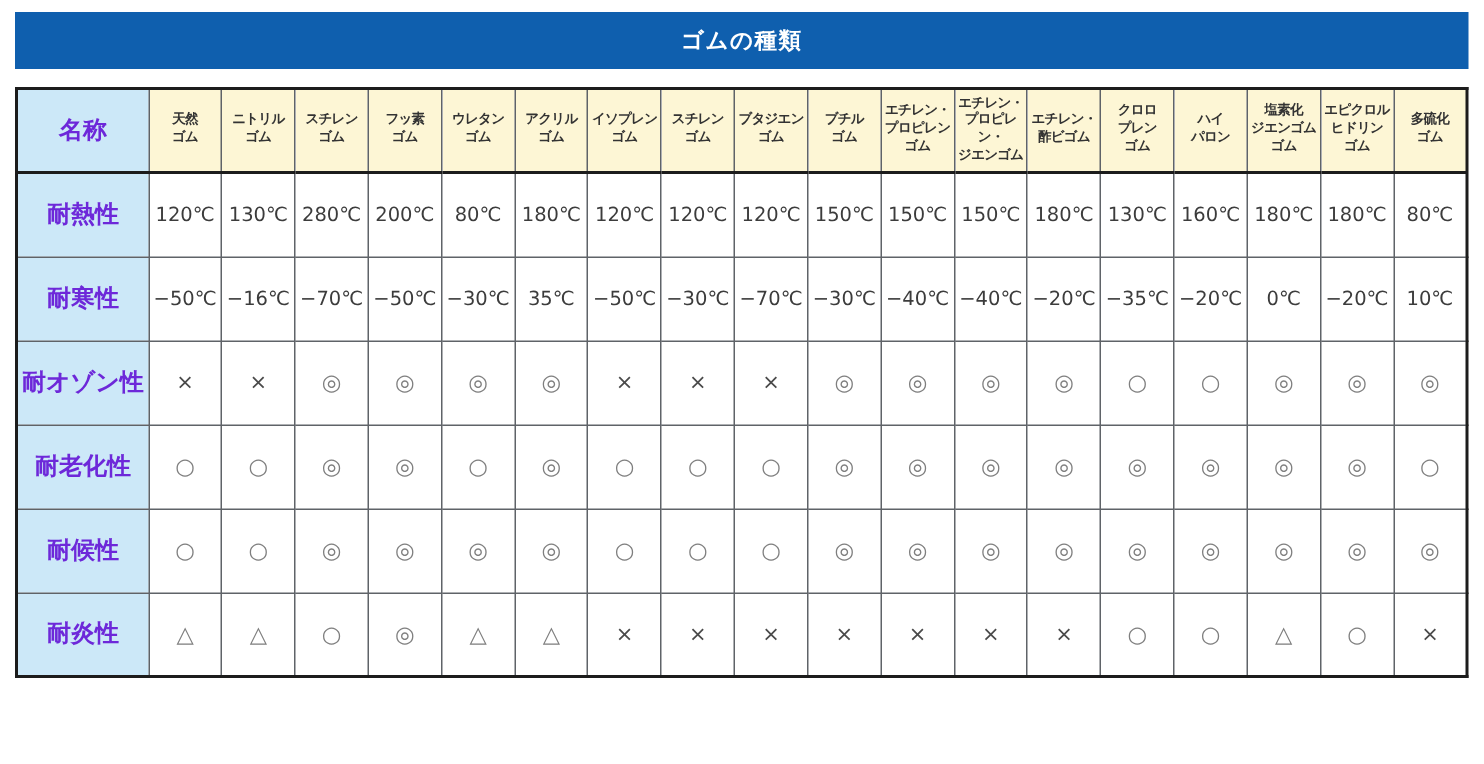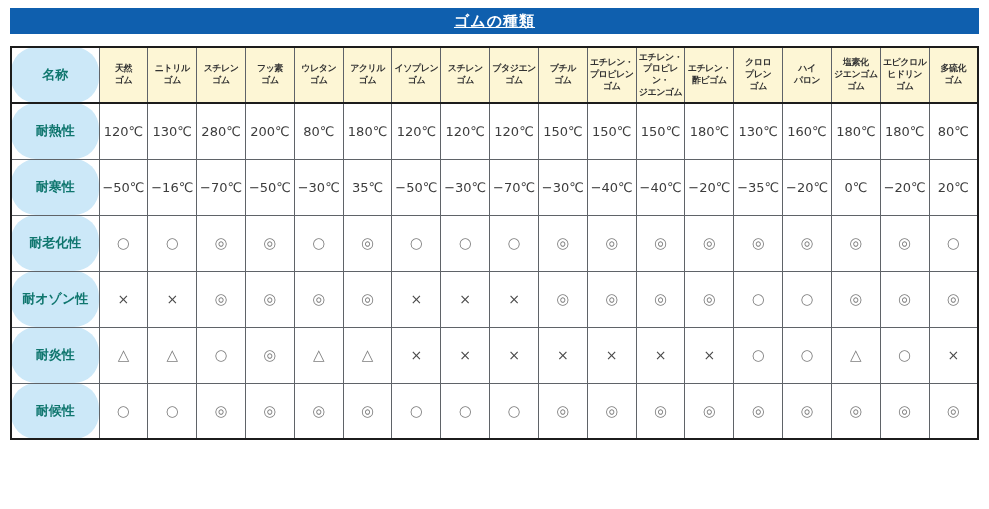--- a/index.html
+++ b/index.html
@@ -6,53 +6,51 @@
     margin: 0;
     padding: 0;
     background: #ffffff;
     width: 989px;
     height: 509px;
     overflow: hidden;
     font-family: "DejaVu Sans", "Liberation Sans", sans-serif;
   }
   .titlebar {
     margin: 8px 10px 0 10px;
-    height: 26px;
+    height: 38px;
     background: var(--title-bg, #0f5fae);
     color: #ffffff;
     font-size: 15px;
     font-weight: bold;
     display: flex;
     align-items: center;
     justify-content: center;
     letter-spacing: 1px;
-    text-decoration: underline;
   }
   table.rubber {
     border-collapse: collapse;
     table-layout: fixed;
     width: 969px;
     margin: 12px 10px 0 10px;
     border: 2px solid #1c1c1c;
   }
   table.rubber td, table.rubber th {
     border: 1px solid #5f6368;
     padding: 0 1px;
     text-align: center;
     vertical-align: middle;
     overflow: hidden;
   }
   tr.row { height: 56px; }
   tr.sep > td, tr.sep > th { border-bottom: 2px solid #1c1c1c; }
   .corner, .rowlabel {
     background: var(--label-bg, #cce8f8);
     font-weight: bold;
-    color: #0f766e;
-    font-size: 13px;
-    border-radius: 25px;
+    color: #6d28d9;
+    font-size: 16px;
   }
   .colheader {
     background: var(--header-bg, #fdf6d5);
     font-weight: bold;
     color: #333333;
     font-size: 9px;
     line-height: 1.3;
     white-space: pre-line;
     letter-spacing: -0.5px;
   }
@@ -169,21 +167,42 @@
         <td class="val">−30℃</td>
         <td class="val">−70℃</td>
         <td class="val">−30℃</td>
         <td class="val">−40℃</td>
         <td class="val">−40℃</td>
         <td class="val">−20℃</td>
         <td class="val">−35℃</td>
         <td class="val">−20℃</td>
         <td class="val">0℃</td>
         <td class="val">−20℃</td>
-        <td class="val">20℃</td>
+        <td class="val">10℃</td>
+      </tr>
+      <tr class="row">
+        <th class="rowlabel">耐オゾン性</th>
+        <td class="val sym-x">×</td>
+        <td class="val sym-x">×</td>
+        <td class="val sym">◎</td>
+        <td class="val sym">◎</td>
+        <td class="val sym">◎</td>
+        <td class="val sym">◎</td>
+        <td class="val sym-x">×</td>
+        <td class="val sym-x">×</td>
+        <td class="val sym-x">×</td>
+        <td class="val sym">◎</td>
+        <td class="val sym">◎</td>
+        <td class="val sym">◎</td>
+        <td class="val sym">◎</td>
+        <td class="val sym">○</td>
+        <td class="val sym">○</td>
+        <td class="val sym">◎</td>
+        <td class="val sym">◎</td>
+        <td class="val sym">◎</td>
       </tr>
       <tr class="row">
         <th class="rowlabel">耐老化性</th>
         <td class="val sym">○</td>
         <td class="val sym">○</td>
         <td class="val sym">◎</td>
         <td class="val sym">◎</td>
         <td class="val sym">○</td>
         <td class="val sym">◎</td>
         <td class="val sym">○</td>
@@ -193,36 +212,36 @@
         <td class="val sym">◎</td>
         <td class="val sym">◎</td>
         <td class="val sym">◎</td>
         <td class="val sym">◎</td>
         <td class="val sym">◎</td>
         <td class="val sym">◎</td>
         <td class="val sym">◎</td>
         <td class="val sym">○</td>
       </tr>
       <tr class="row">
-        <th class="rowlabel">耐オゾン性</th>
-        <td class="val sym-x">×</td>
-        <td class="val sym-x">×</td>
-        <td class="val sym">◎</td>
-        <td class="val sym">◎</td>
-        <td class="val sym">◎</td>
-        <td class="val sym">◎</td>
-        <td class="val sym-x">×</td>
-        <td class="val sym-x">×</td>
-        <td class="val sym-x">×</td>
-        <td class="val sym">◎</td>
-        <td class="val sym">◎</td>
-        <td class="val sym">◎</td>
-        <td class="val sym">◎</td>
-        <td class="val sym">○</td>
-        <td class="val sym">○</td>
+        <th class="rowlabel">耐候性</th>
+        <td class="val sym">○</td>
+        <td class="val sym">○</td>
+        <td class="val sym">◎</td>
+        <td class="val sym">◎</td>
+        <td class="val sym">◎</td>
+        <td class="val sym">◎</td>
+        <td class="val sym">○</td>
+        <td class="val sym">○</td>
+        <td class="val sym">○</td>
+        <td class="val sym">◎</td>
+        <td class="val sym">◎</td>
+        <td class="val sym">◎</td>
+        <td class="val sym">◎</td>
+        <td class="val sym">◎</td>
+        <td class="val sym">◎</td>
         <td class="val sym">◎</td>
         <td class="val sym">◎</td>
         <td class="val sym">◎</td>
       </tr>
       <tr class="row">
         <th class="rowlabel">耐炎性</th>
         <td class="val sym">△</td>
         <td class="val sym">△</td>
         <td class="val sym">○</td>
         <td class="val sym">◎</td>
@@ -233,36 +252,15 @@
         <td class="val sym-x">×</td>
         <td class="val sym-x">×</td>
         <td class="val sym-x">×</td>
         <td class="val sym-x">×</td>
         <td class="val sym-x">×</td>
         <td class="val sym">○</td>
         <td class="val sym">○</td>
         <td class="val sym">△</td>
         <td class="val sym">○</td>
         <td class="val sym-x">×</td>
-      </tr>
-      <tr class="row">
-        <th class="rowlabel">耐候性</th>
-        <td class="val sym">○</td>
-        <td class="val sym">○</td>
-        <td class="val sym">◎</td>
-        <td class="val sym">◎</td>
-        <td class="val sym">◎</td>
-        <td class="val sym">◎</td>
-        <td class="val sym">○</td>
-        <td class="val sym">○</td>
-        <td class="val sym">○</td>
-        <td class="val sym">◎</td>
-        <td class="val sym">◎</td>
-        <td class="val sym">◎</td>
-        <td class="val sym">◎</td>
-        <td class="val sym">◎</td>
-        <td class="val sym">◎</td>
-        <td class="val sym">◎</td>
-        <td class="val sym">◎</td>
-        <td class="val sym">◎</td>
       </tr>
     </tbody>
 </table>
 
 </body></html>

